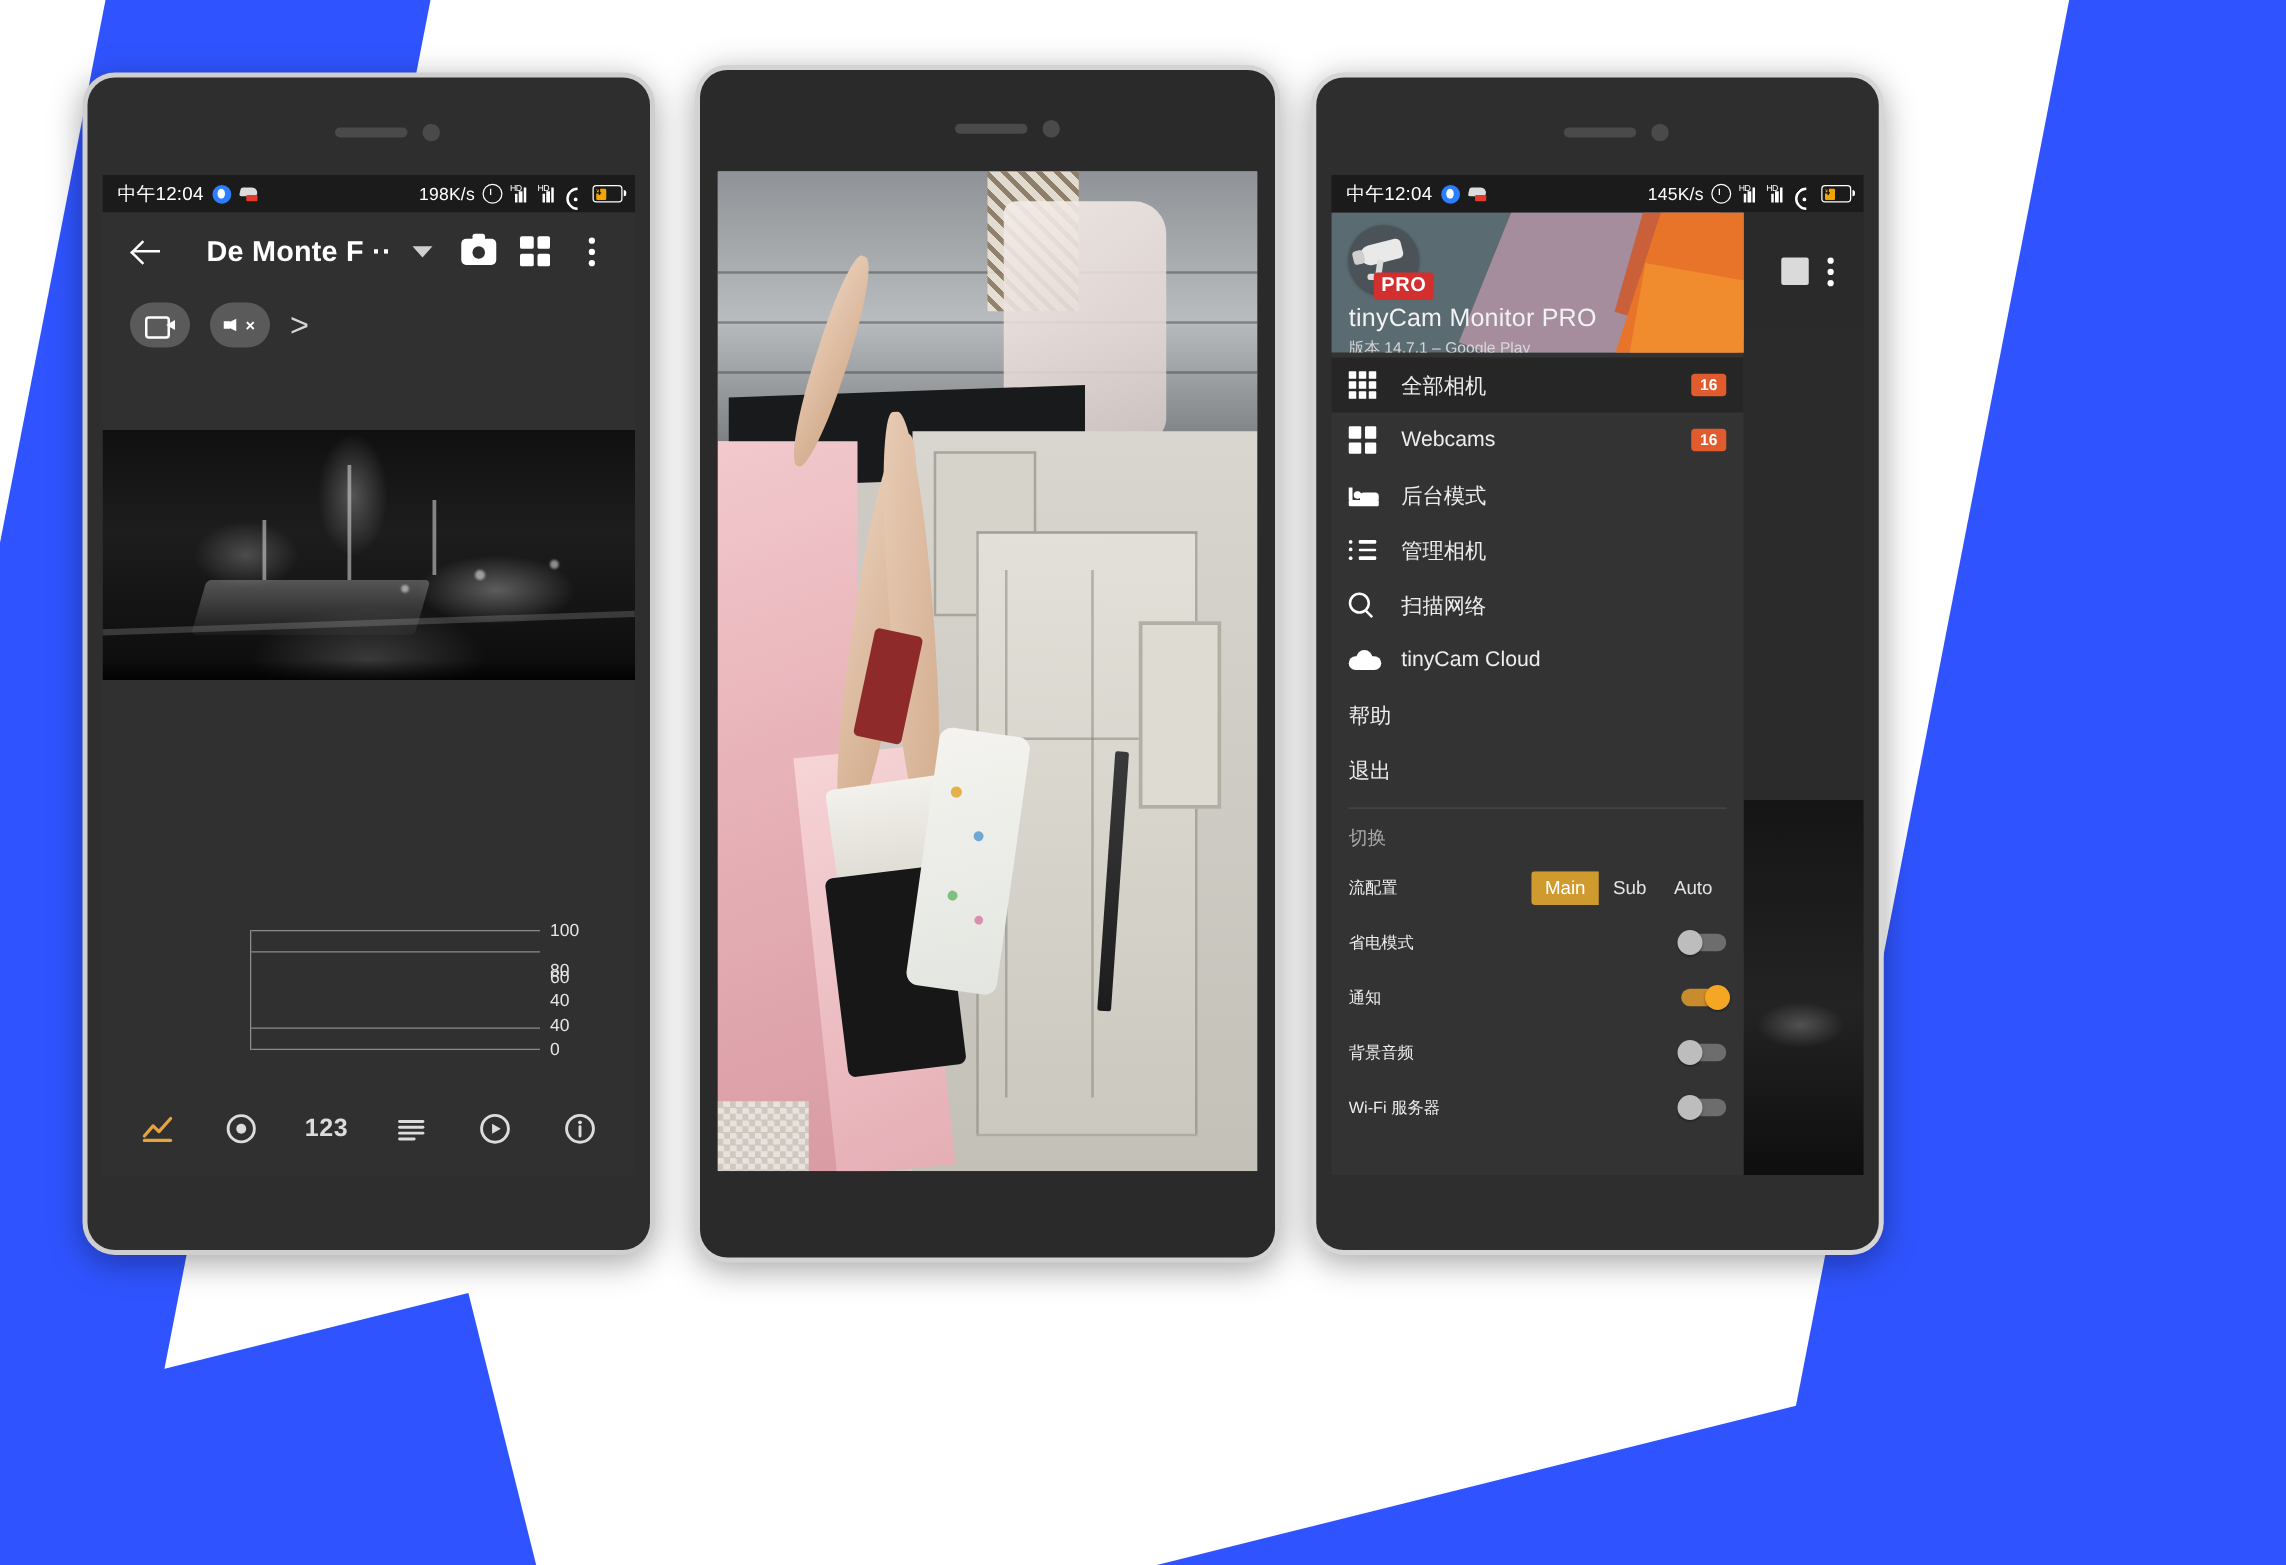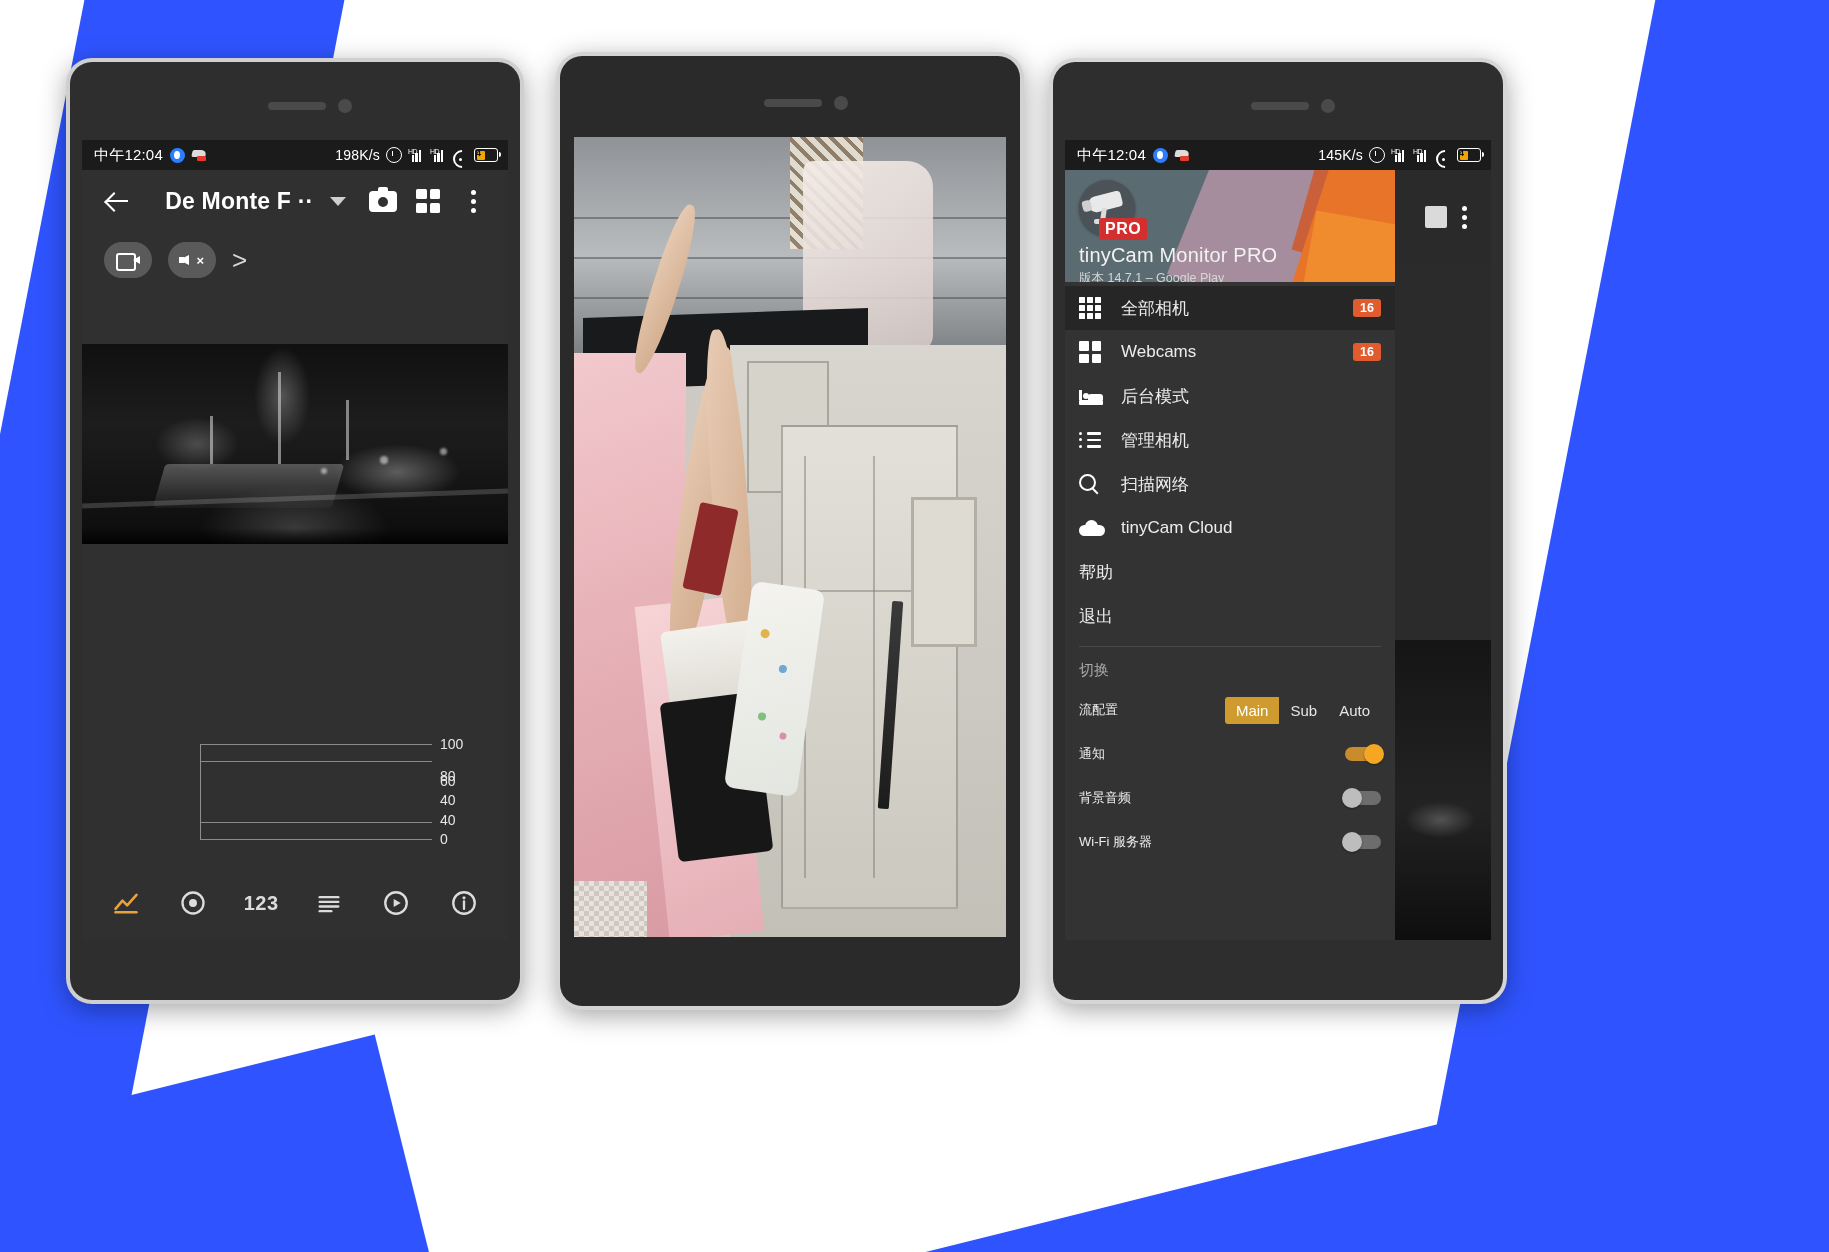--- a/index.html
+++ b/index.html
@@ -629,20 +629,26 @@
 
           <div class="d-row">
             <div class="lbl">流配置</div>
             <div class="seg">
               <div class="on">Main</div>
               <div>Sub</div>
               <div>Auto</div>
             </div>
           </div>
 
+          <div class="d-row">
+            <div class="lbl">省电模式</div>
+            <div class="sw">
+                <i></i>
+              </div>
+          </div>
 
           <div class="d-row">
             <div class="lbl">通知</div>
             <div class="sw on">
                 <i></i>
               </div>
           </div>
 
           <div class="d-row">
             <div class="lbl">背景音频</div>

